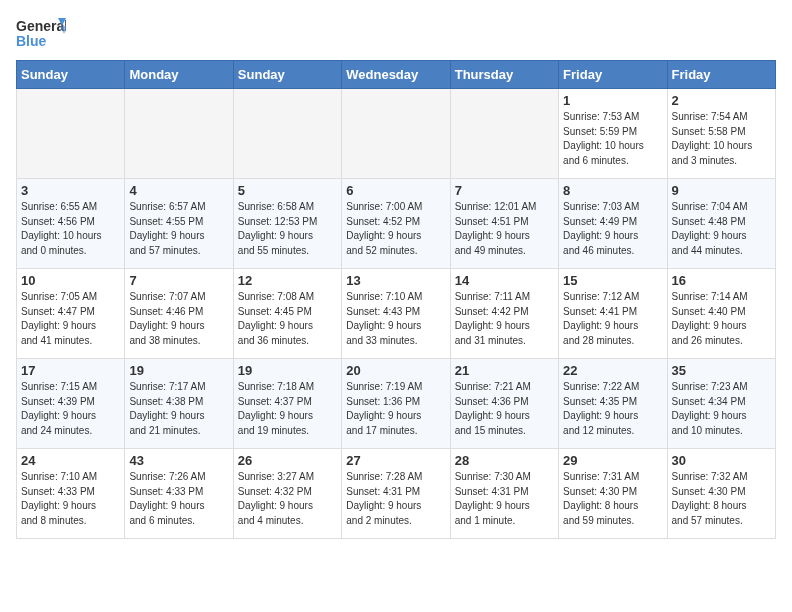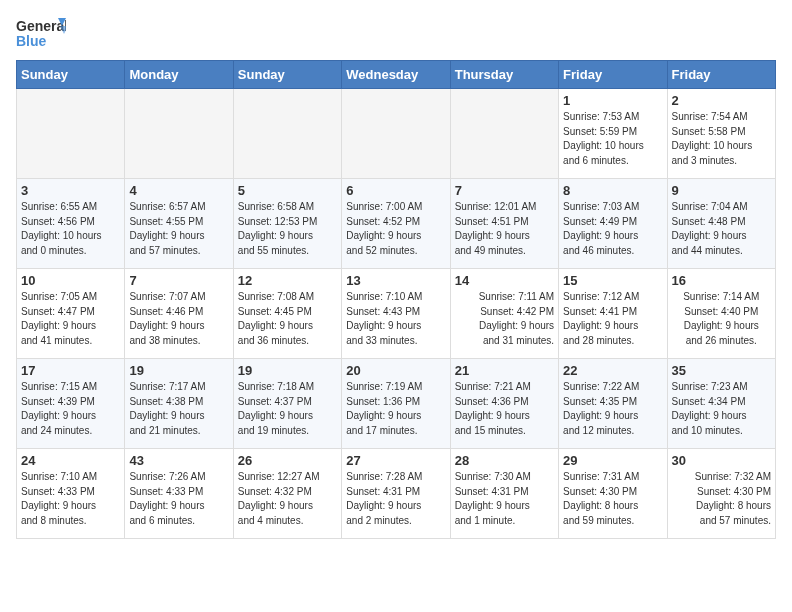--- a/index.html
+++ b/index.html
@@ -196,35 +196,35 @@
         </td>
         <td>
           <span class="day-number">13</span>
           <div class="day-info" style="white-space: pre-line;">Sunrise: 7:10 AM
 Sunset: 4:43 PM
 Daylight: 9 hours
 and 33 minutes.</div>
         </td>
         <td>
           <span class="day-number">14</span>
-          <div class="day-info" style="white-space: pre-line; text-align: right;">Sunrise: 7:11 AM
+          <div class="day-info" style="white-space: pre-line;">Sunrise: 7:11 AM
 Sunset: 4:42 PM
 Daylight: 9 hours
 and 31 minutes.</div>
         </td>
         <td>
           <span class="day-number">15</span>
           <div class="day-info" style="white-space: pre-line;">Sunrise: 7:12 AM
 Sunset: 4:41 PM
 Daylight: 9 hours
 and 28 minutes.</div>
         </td>
         <td>
           <span class="day-number">16</span>
-          <div class="day-info" style="white-space: pre-line; text-align: center;">Sunrise: 7:14 AM
+          <div class="day-info" style="white-space: pre-line;">Sunrise: 7:14 AM
 Sunset: 4:40 PM
 Daylight: 9 hours
 and 26 minutes.</div>
         </td>
       </tr>
       <tr class="row-even">
         <td>
           <span class="day-number">17</span>
           <div class="day-info" style="white-space: pre-line;">Sunrise: 7:15 AM
 Sunset: 4:39 PM
@@ -284,21 +284,21 @@
         </td>
         <td>
           <span class="day-number">43</span>
           <div class="day-info" style="white-space: pre-line;">Sunrise: 7:26 AM
 Sunset: 4:33 PM
 Daylight: 9 hours
 and 6 minutes.</div>
         </td>
         <td>
           <span class="day-number">26</span>
-          <div class="day-info" style="white-space: pre-line;">Sunrise: 12:27 AM
+          <div class="day-info" style="white-space: pre-line;">Sunrise: 3:27 AM
 Sunset: 4:32 PM
 Daylight: 9 hours
 and 4 minutes.</div>
         </td>
         <td>
           <span class="day-number">27</span>
           <div class="day-info" style="white-space: pre-line;">Sunrise: 7:28 AM
 Sunset: 4:31 PM
 Daylight: 9 hours
 and 2 minutes.</div>
@@ -312,20 +312,20 @@
         </td>
         <td>
           <span class="day-number">29</span>
           <div class="day-info" style="white-space: pre-line;">Sunrise: 7:31 AM
 Sunset: 4:30 PM
 Daylight: 8 hours
 and 59 minutes.</div>
         </td>
         <td>
           <span class="day-number">30</span>
-          <div class="day-info" style="white-space: pre-line; text-align: right;">Sunrise: 7:32 AM
+          <div class="day-info" style="white-space: pre-line;">Sunrise: 7:32 AM
 Sunset: 4:30 PM
 Daylight: 8 hours
 and 57 minutes.</div>
         </td>
       </tr>
     </tbody>
 </table>
 
 </body></html>

